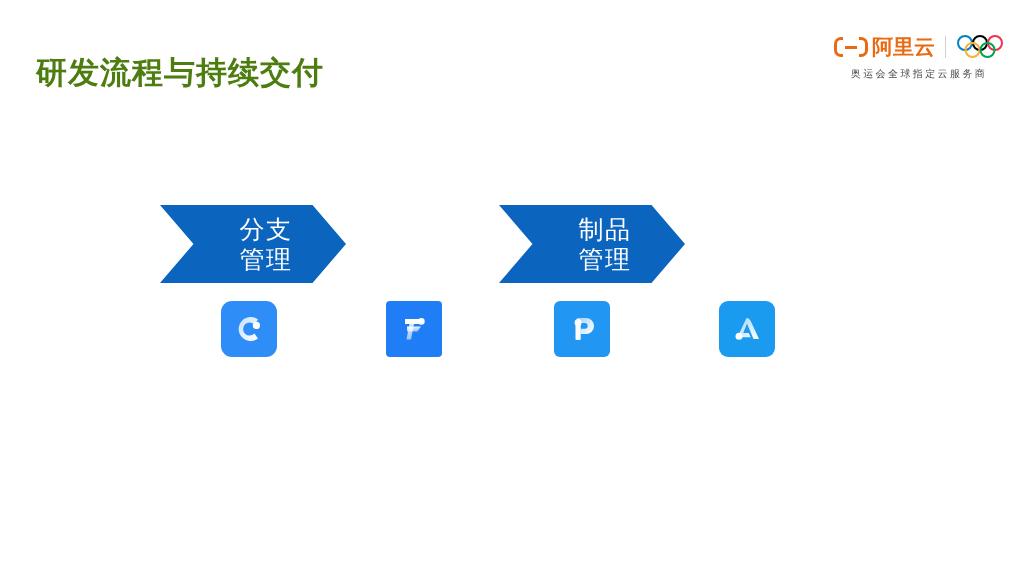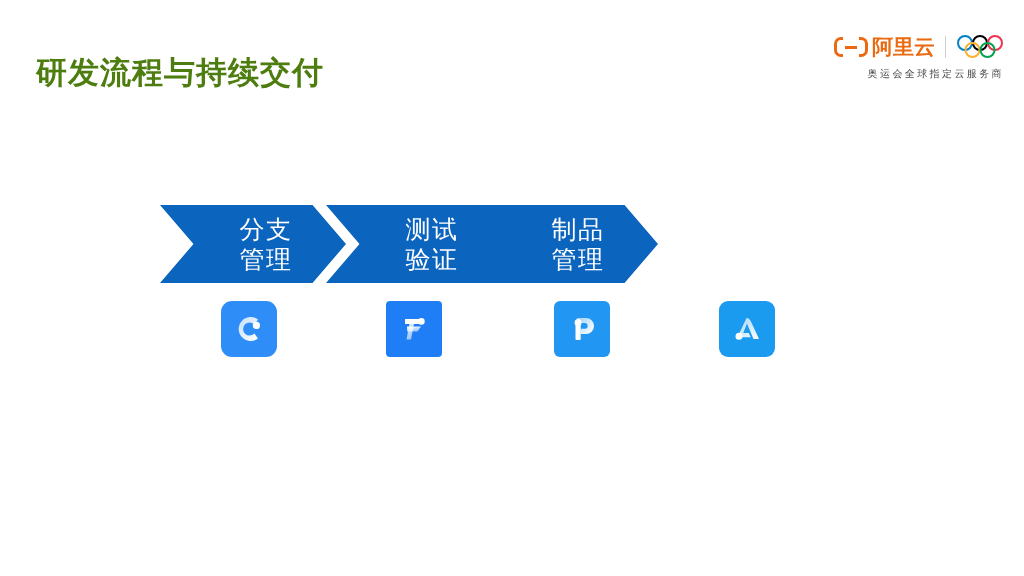--- a/index.html
+++ b/index.html
@@ -88,21 +88,21 @@
     height: 22px;
     background: #cfcfcf;
     margin: 0 10px;
   }
   .rings {
     width: 48px;
     height: 26px;
   }
   .brand-sub {
     margin-top: 6px;
-    text-align: right;
+    text-align: center;
     font-size: 10px;
     line-height: 12px;
     color: #4a4a4a;
     letter-spacing: 2.4px;
     padding-right: 2px;
     white-space: nowrap;
   }
 
   
   .process {
@@ -131,21 +131,21 @@
     color: #ffffff;
     font-size: 25px;
     line-height: 30px;
     text-align: center;
     letter-spacing: 1.5px;
     padding-left: 26px;
     white-space: pre-line;
   }
   .chev-0 { left: 0px;   width: 186px; }
   .chev-1 { left: 166px; width: 186px; }
-  .chev-2 { left: 312px; width: 186px; }
+  .chev-2 { left: 339px; width: 186px; }
   .chev-3 { left: 498px; width: 192px; }
 
   
   .icons {
     position: absolute;
     left: 160px;
     top: 301px;
     width: 690px;
     height: 58px;
   }
@@ -192,24 +192,20 @@
     </svg>
   </div>
   <div class="brand-sub">奥运会全球指定云服务商</div>
 </div>
 
 <div class="process">
   <div class="chevron chev-0 first">
     <span class="chevron-label">分支
 管理</span>
   </div>
-  <div class="chevron chev-1">
-    <span class="chevron-label">测试
-验证</span>
-  </div>
   <div class="chevron chev-2">
     <span class="chevron-label">制品
 管理</span>
   </div>
 </div>
 
 <div class="icons">
 
   <div class="app-icon ic-0">
     <svg width="34" height="34" viewBox="0 0 34 34">

